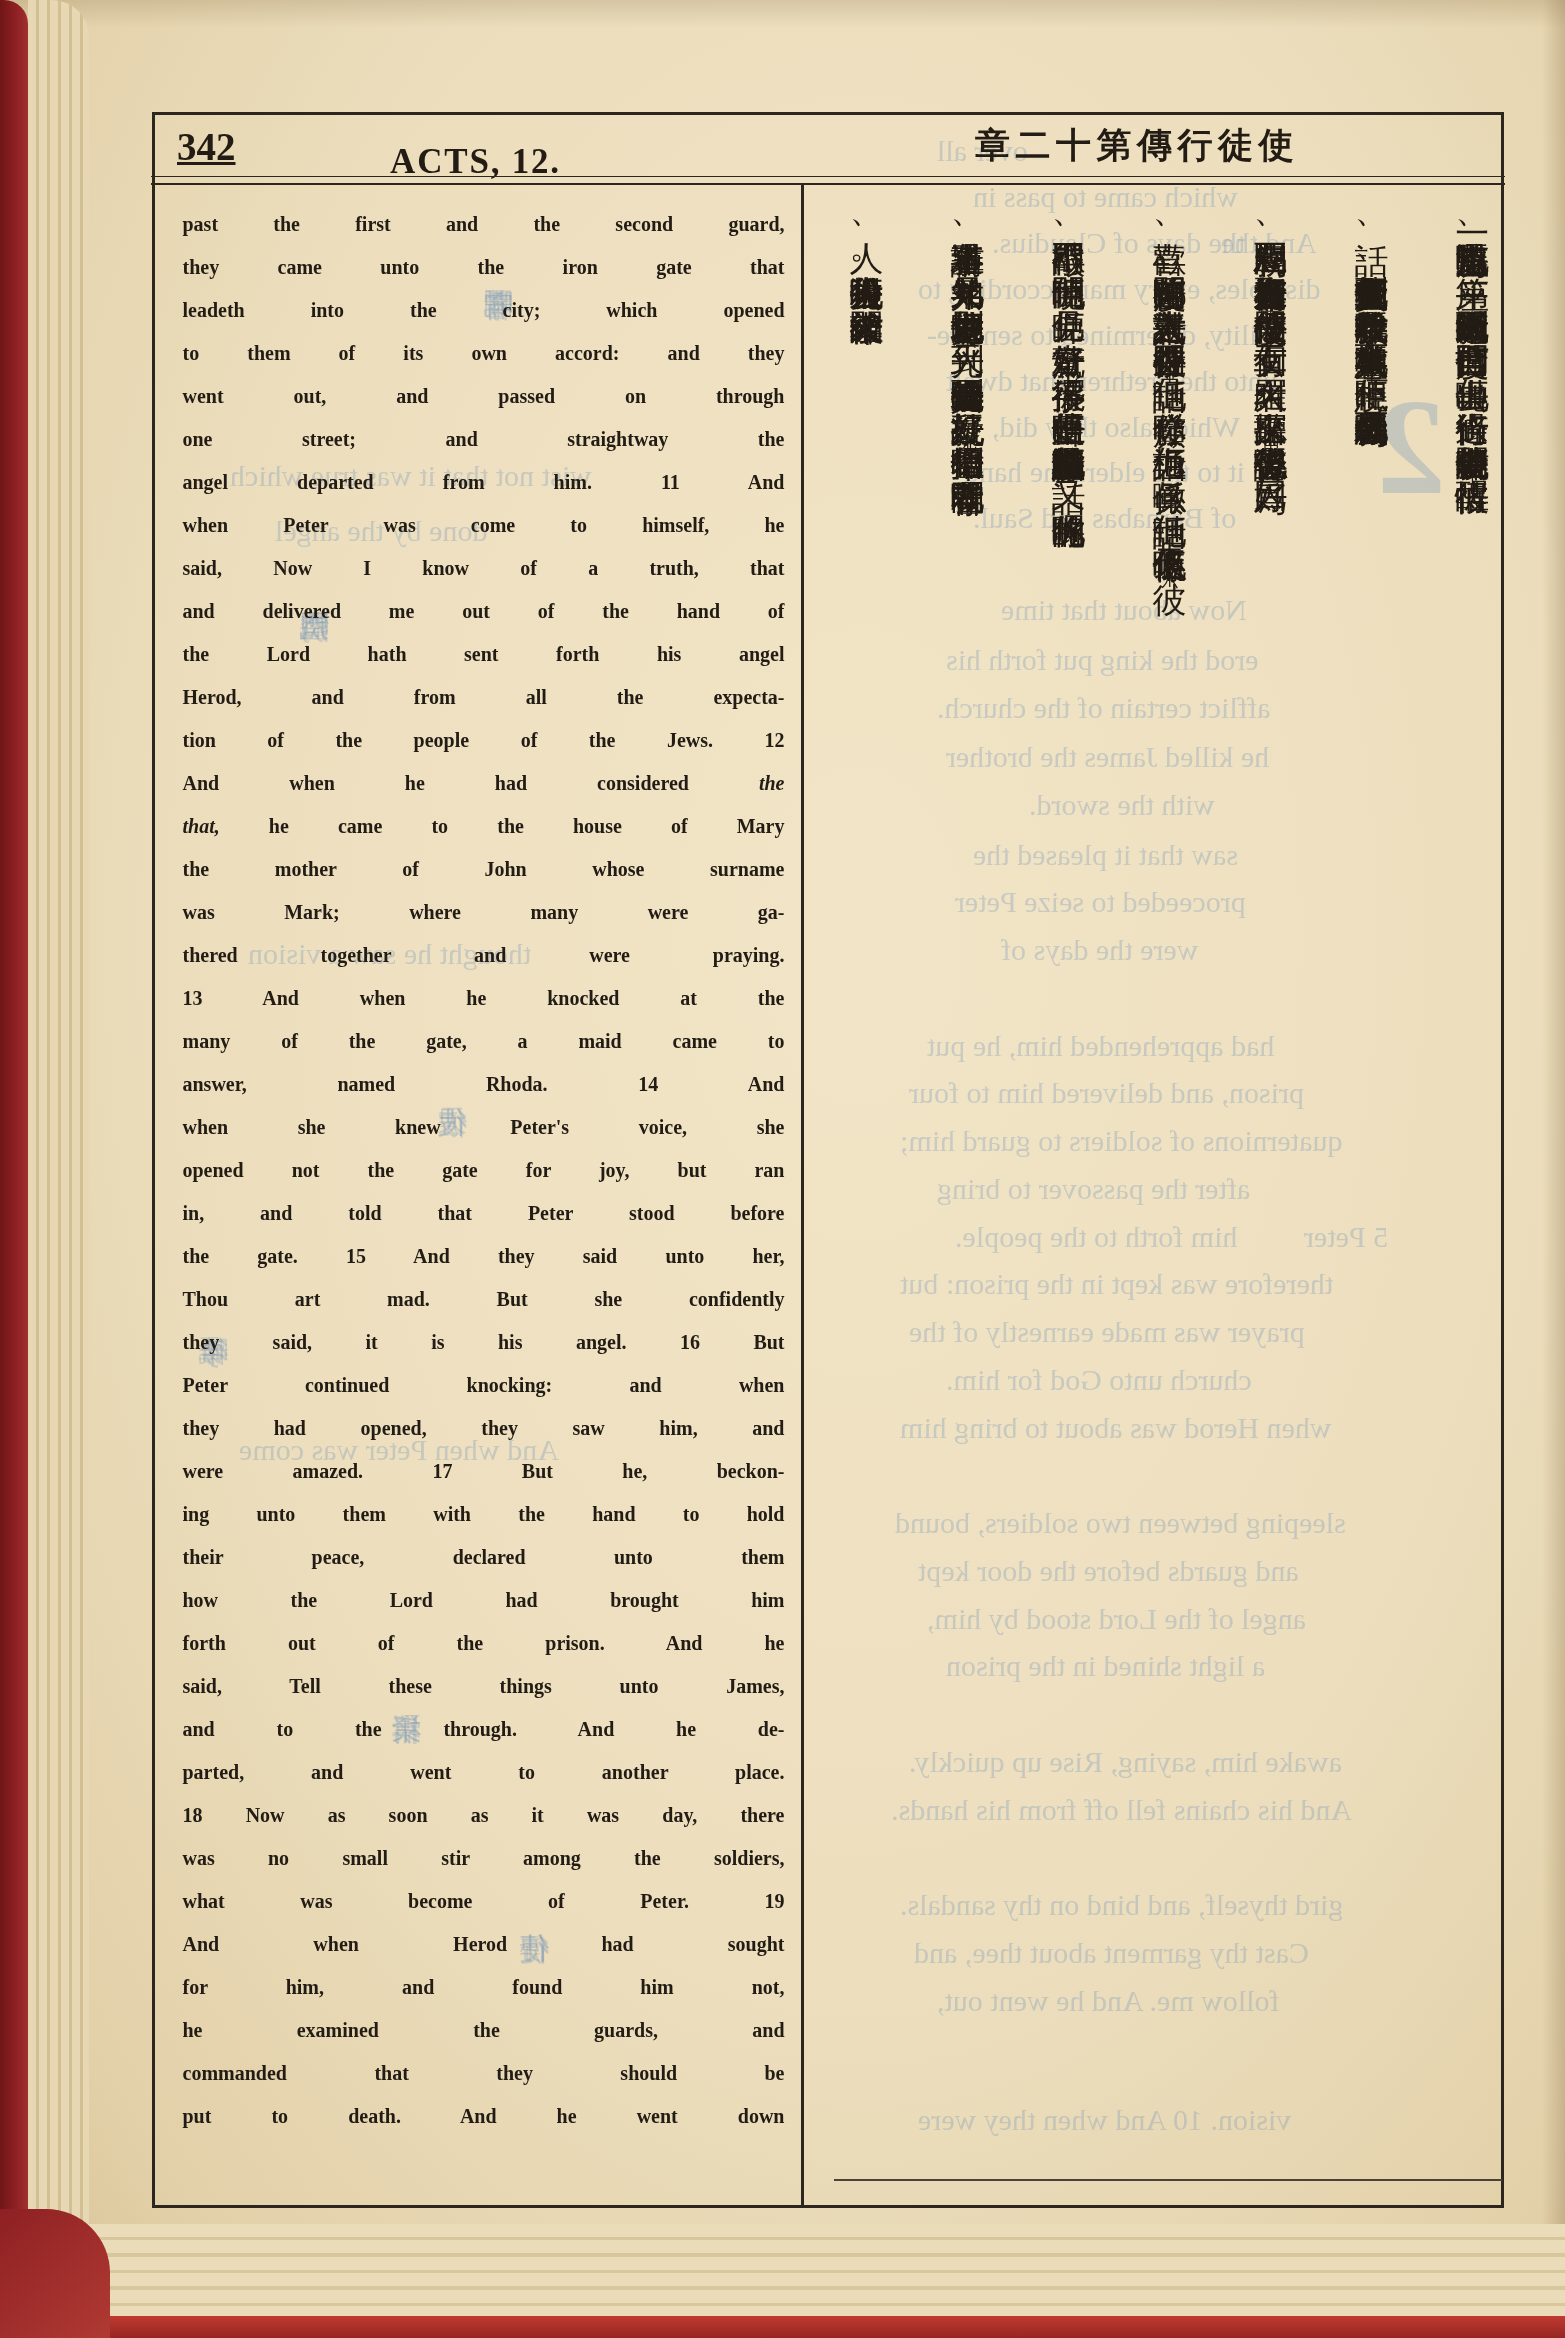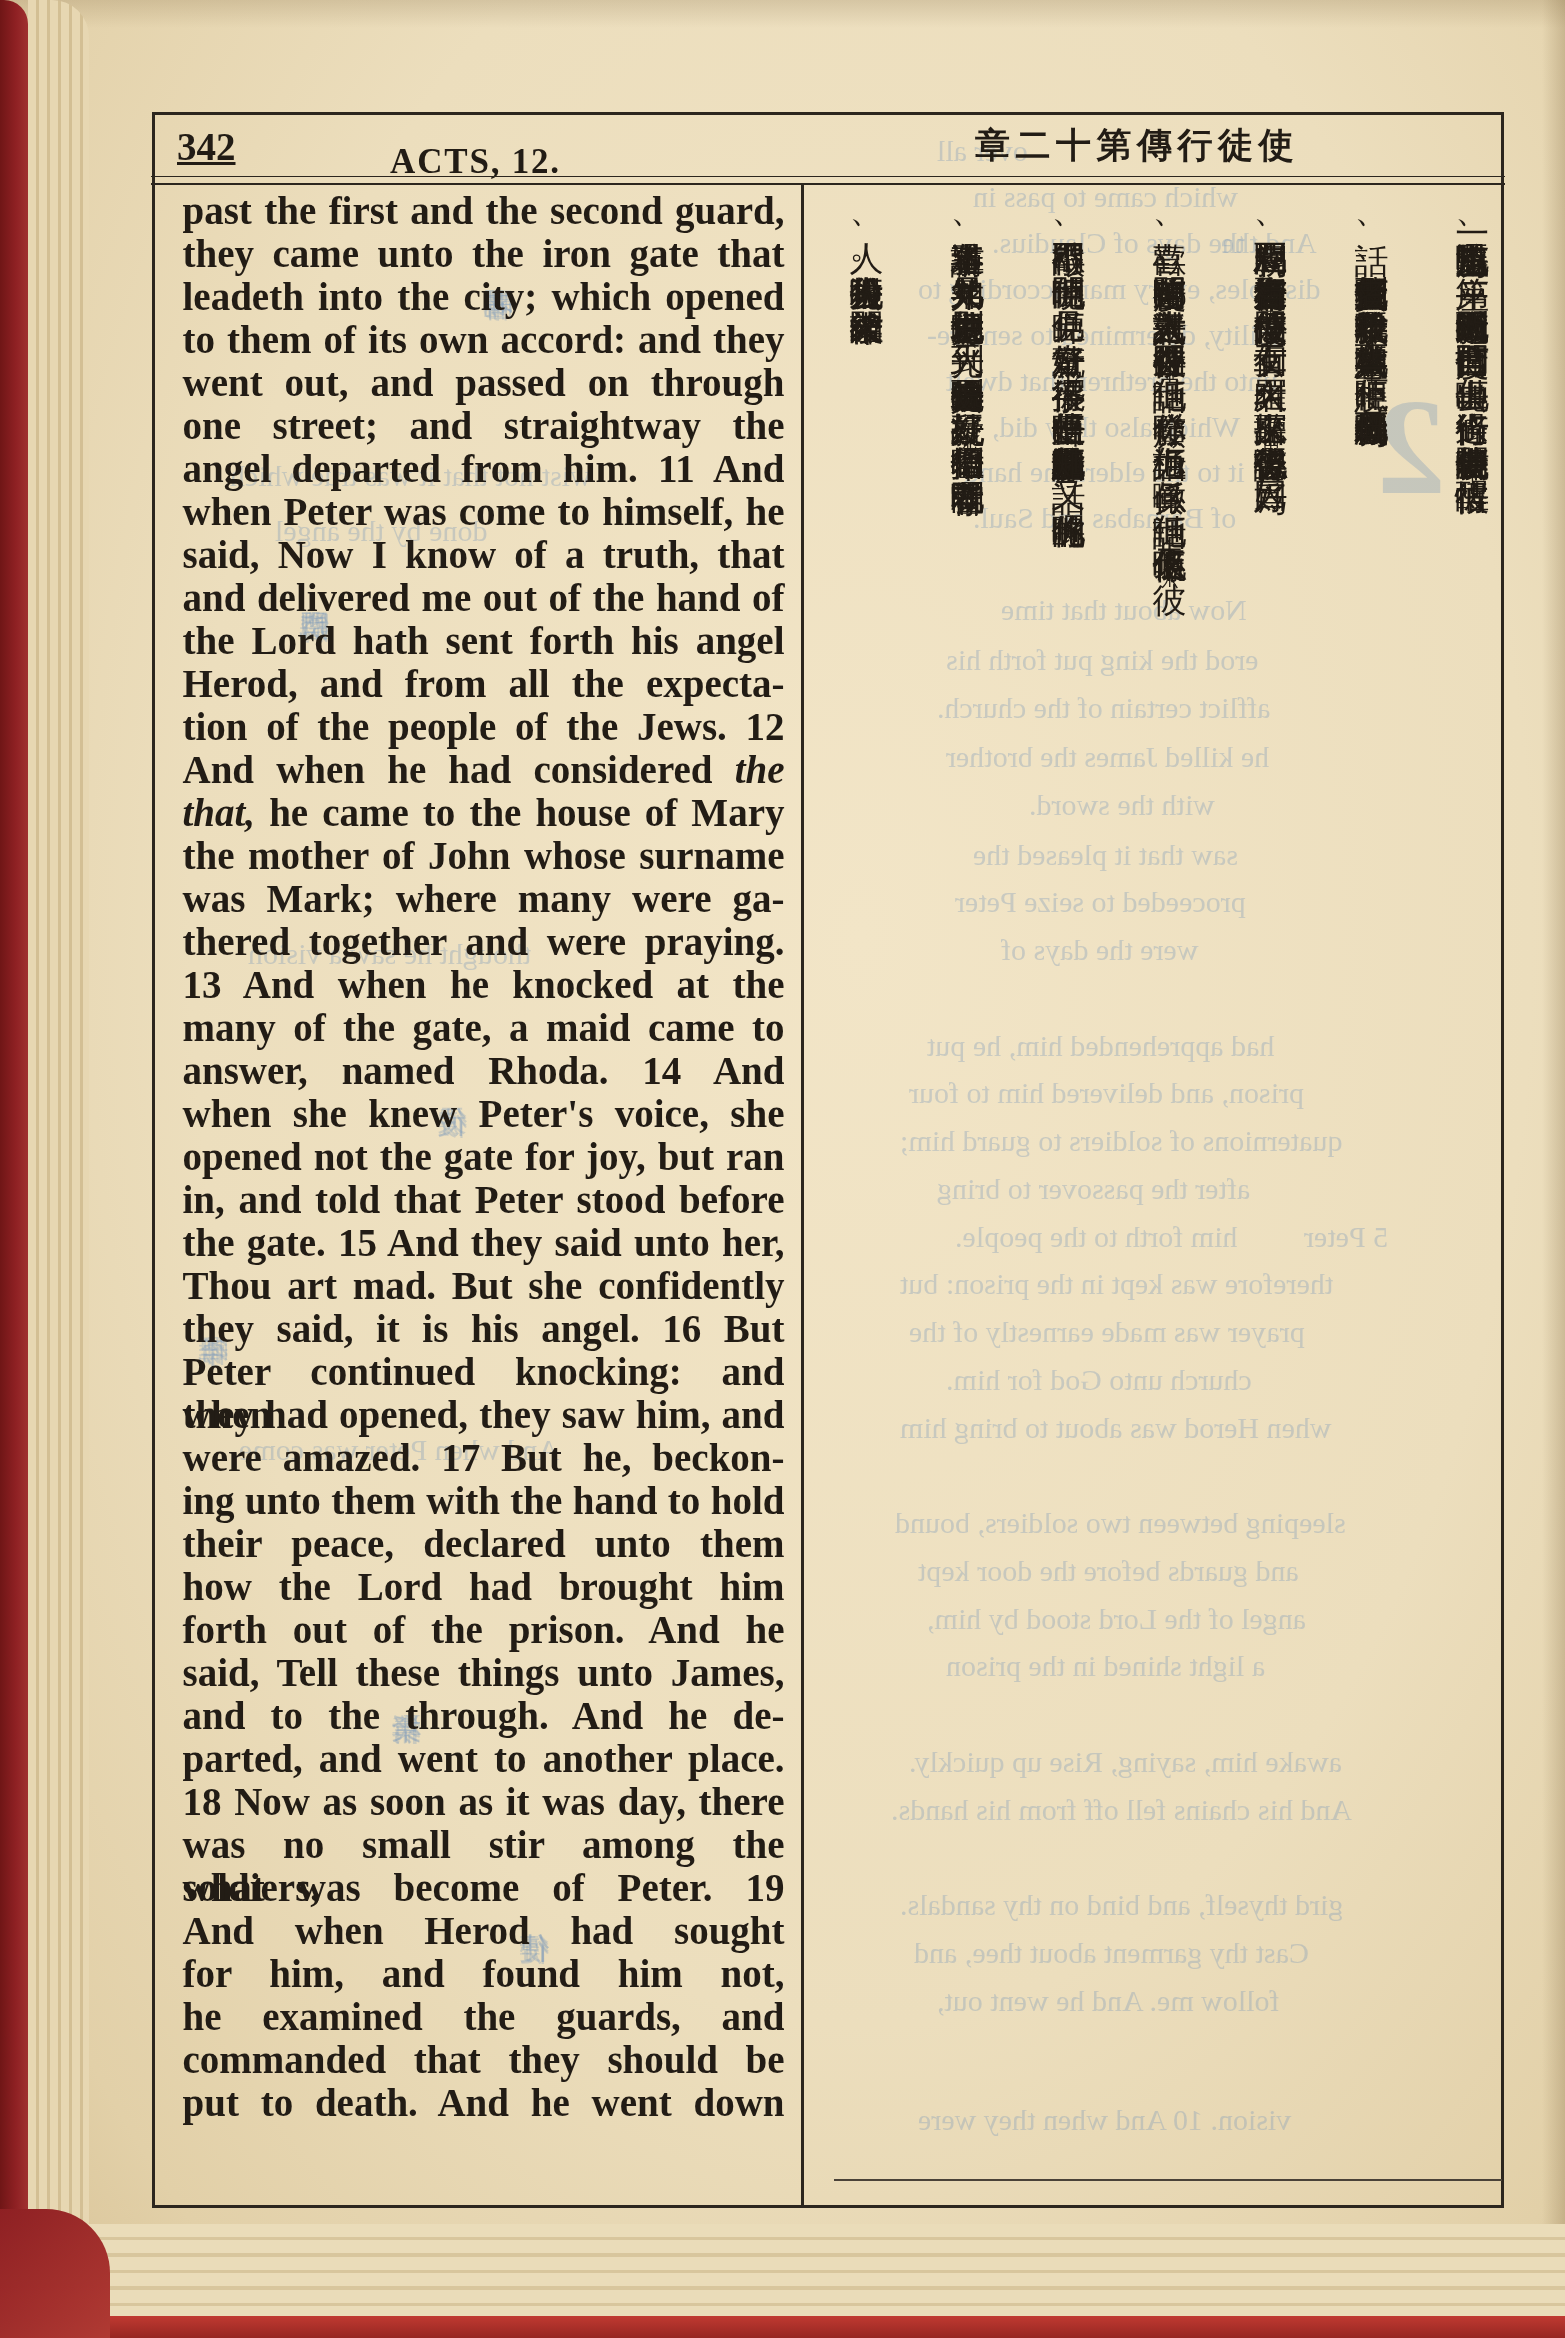--- a/index.html
+++ b/index.html
@@ -50,22 +50,22 @@
   .divider{position:absolute;left:646px;top:69px;width:2.8px;height:2021px;background:#2c261e;}
   .cn-bottom-rule{position:absolute;left:679px;top:2064px;width:668px;height:1.8px;background:#4a4238;}
   
   .pagenum{position:absolute;left:22px;top:9.2px;font-size:39px;font-weight:bold;color:#221c15;text-decoration:underline;}
   .acts-title{position:absolute;left:183px;top:27px;width:275px;text-align:center;
     font-size:35px;font-weight:bold;letter-spacing:1.8px;color:#221c15;}
   .cn-title{position:absolute;left:808px;top:7.3px;width:336px;text-align:right;
     font-size:35px;font-weight:bold;letter-spacing:5.5px;color:#221c15;
     font-family:"DejaVu Sans",sans-serif;}
   
-  .eng{position:absolute;left:27.5px;top:74px;width:602px;color:#221c15;
-    font-size:39px;font-weight:600;line-height:43px;}
+  .eng{position:absolute;left:27.5px;top:88px;width:602px;color:#221c15;
+    font-size:20px;font-weight:600;line-height:43px;}
   .eline{text-align:justify;text-align-last:justify;white-space:normal;height:43px;overflow:visible;}
   .eline b{font-weight:800;}
   
   .cnblock{position:absolute;left:654px;top:101px;width:692px;height:1967px;overflow:hidden;}
   .ccol{position:absolute;top:0;height:1967px;writing-mode:vertical-rl;
     color:#221c15;font-family:"DejaVu Sans",sans-serif;
     font-size:34px;line-height:42px;letter-spacing:0;}
   .ccol .vm{font-size:17.4px;letter-spacing:0;}
   .ccol .nm{border-right:2.8px solid #2a241d;padding-right:1.8px;}
 </style>

